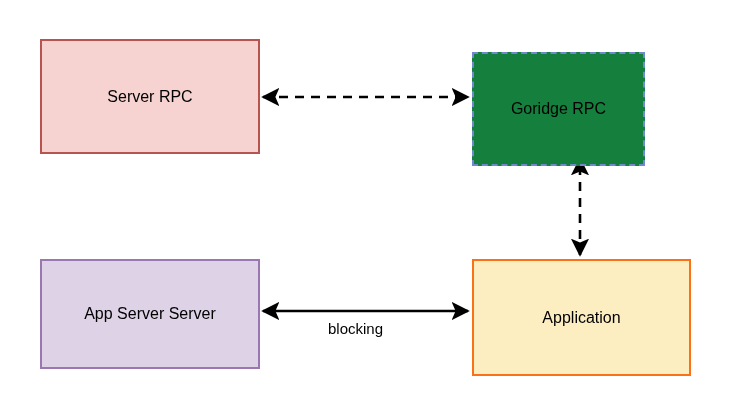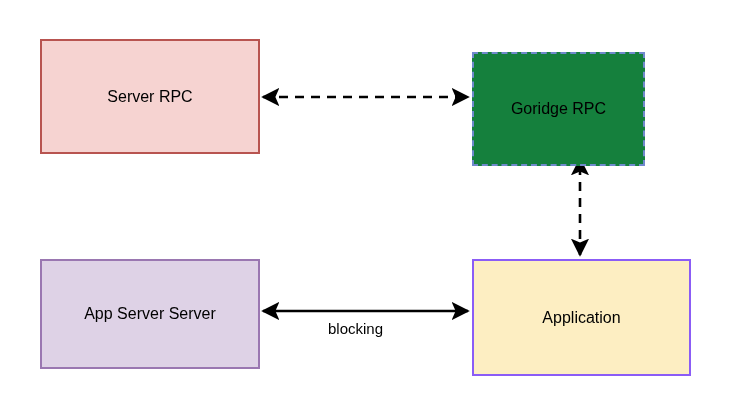--- a/index.html
+++ b/index.html
@@ -62,21 +62,21 @@
     background: #ded2e6;
     border: 2px solid #9a77b1;
   }
   
   #node-application {
     left: 472px;
     top: 259px;
     width: 219px;
     height: 117px;
     background: #fdeec2;
-    border: 2px solid #8b5cf6;
+    border: 2px solid #f97316;
   }
 
   
   #edges {
     position: absolute;
     left: 0;
     top: 0;
     width: 740px;
     height: 406px;
     pointer-events: none;

